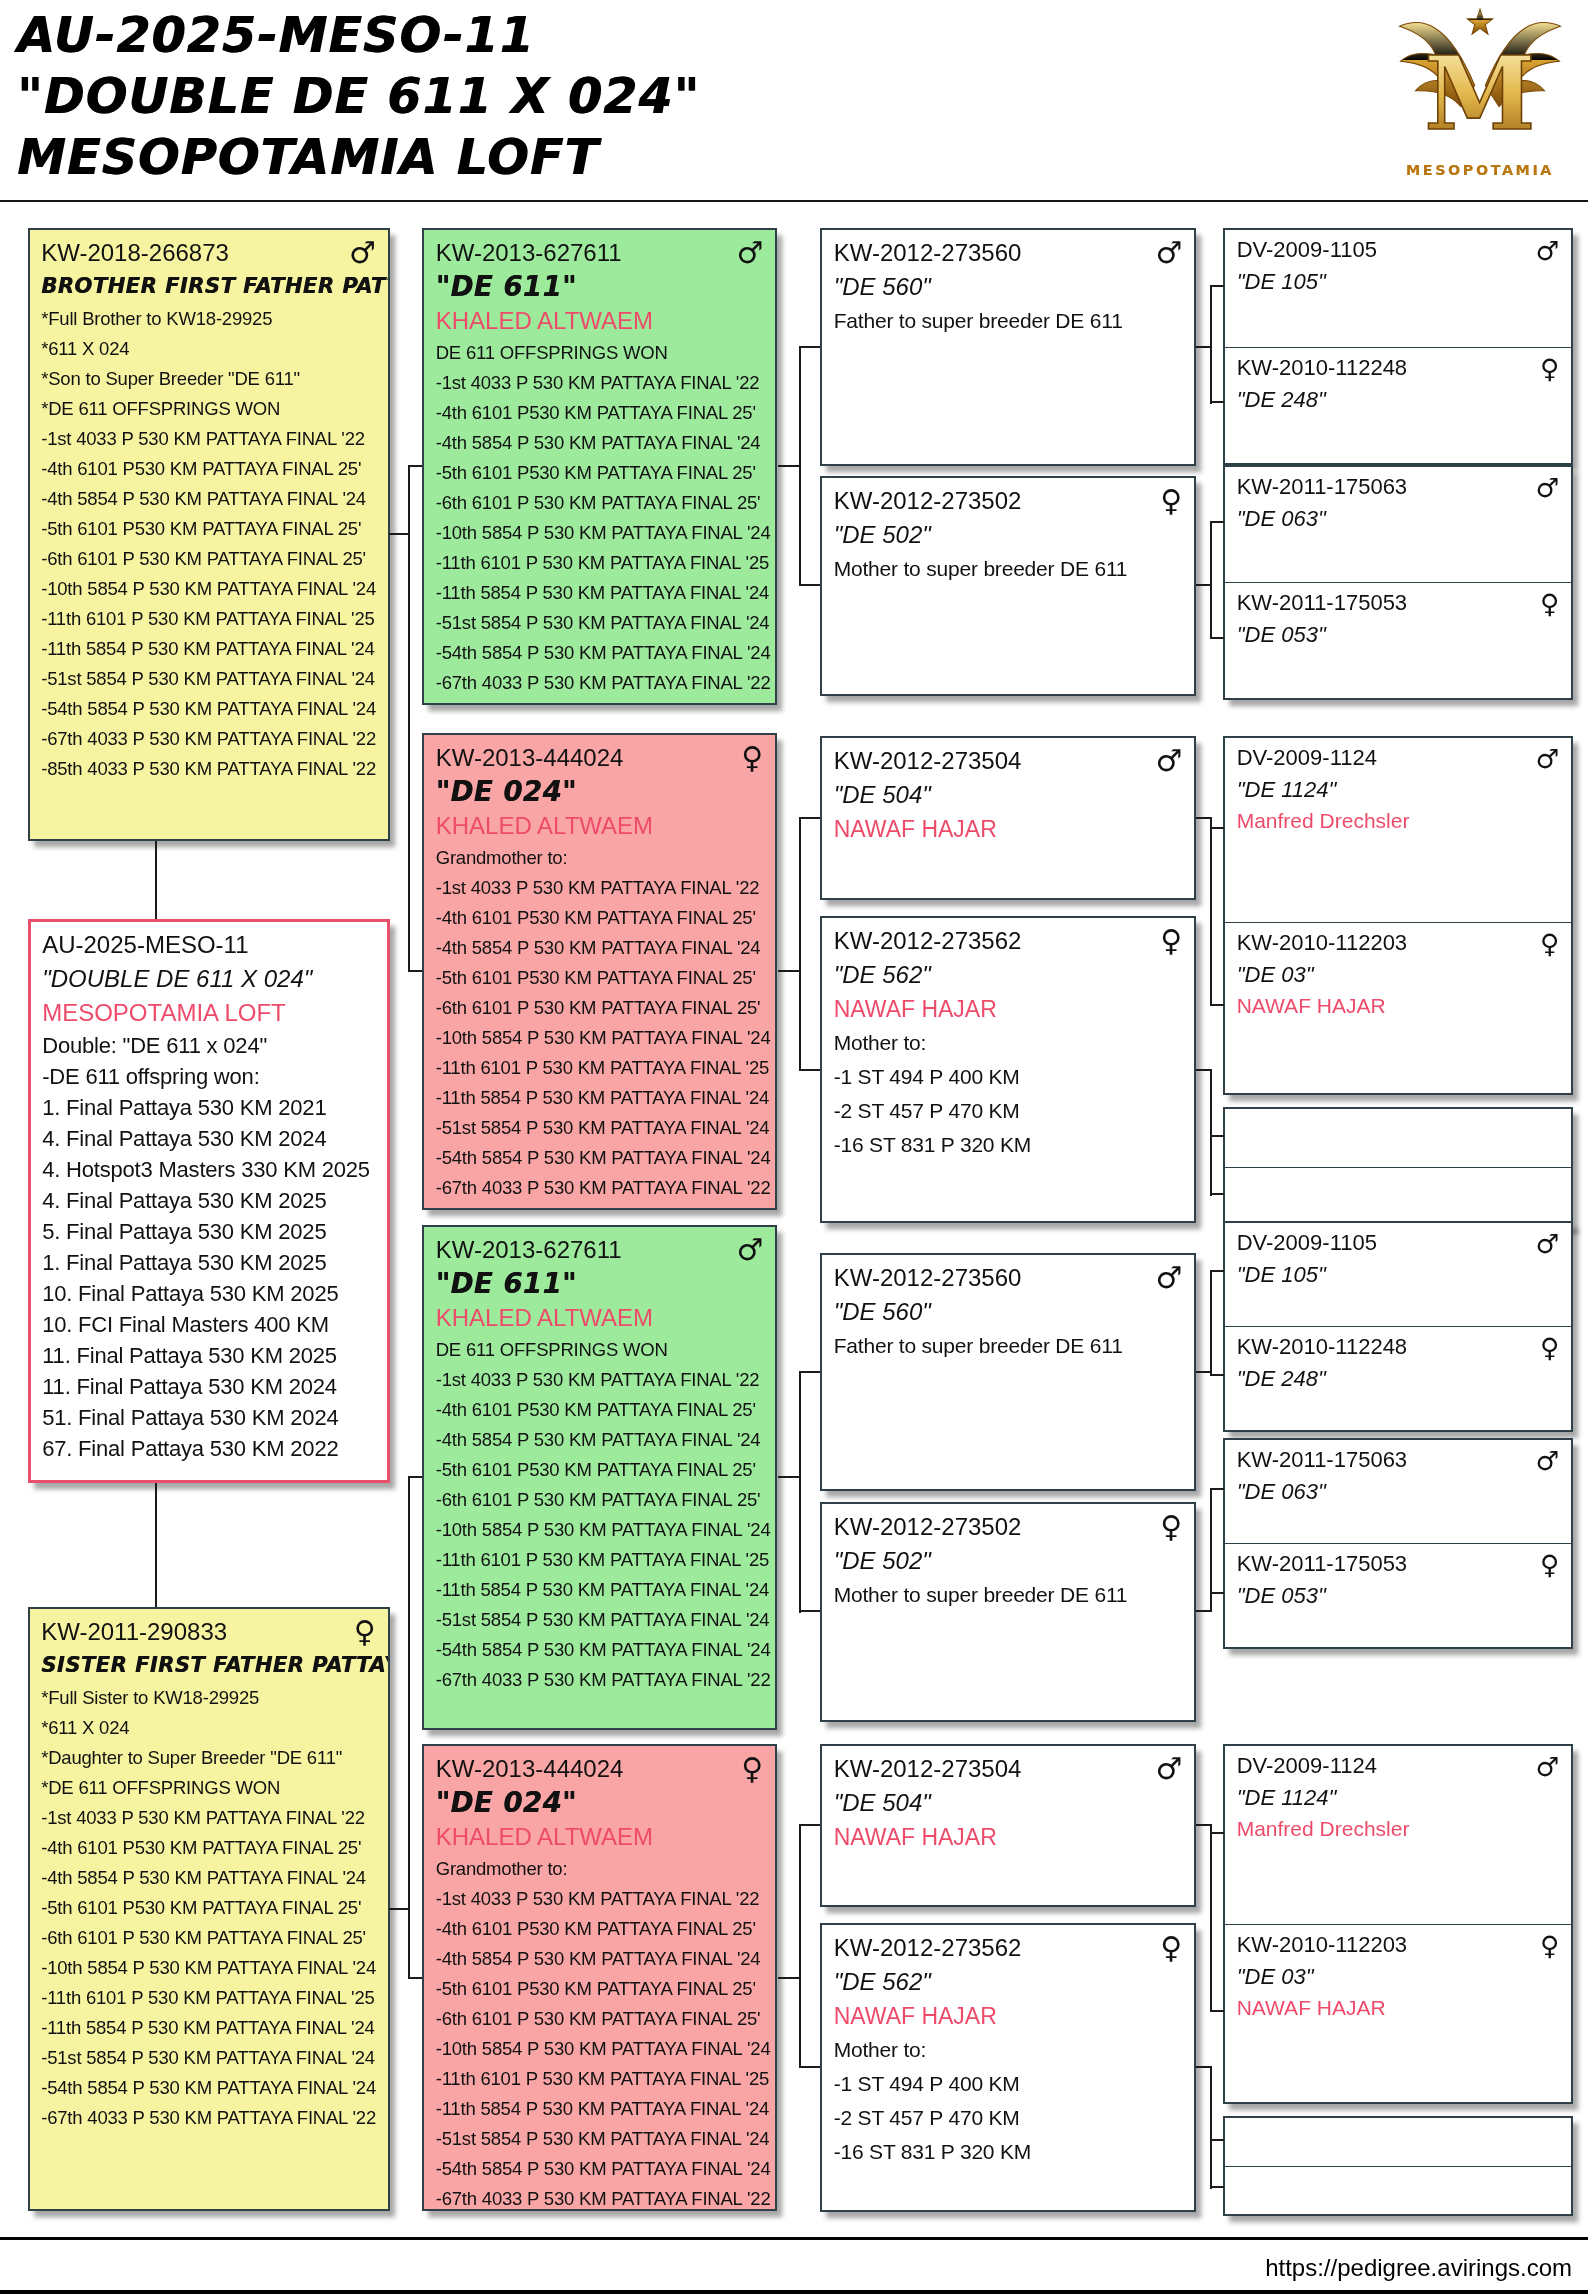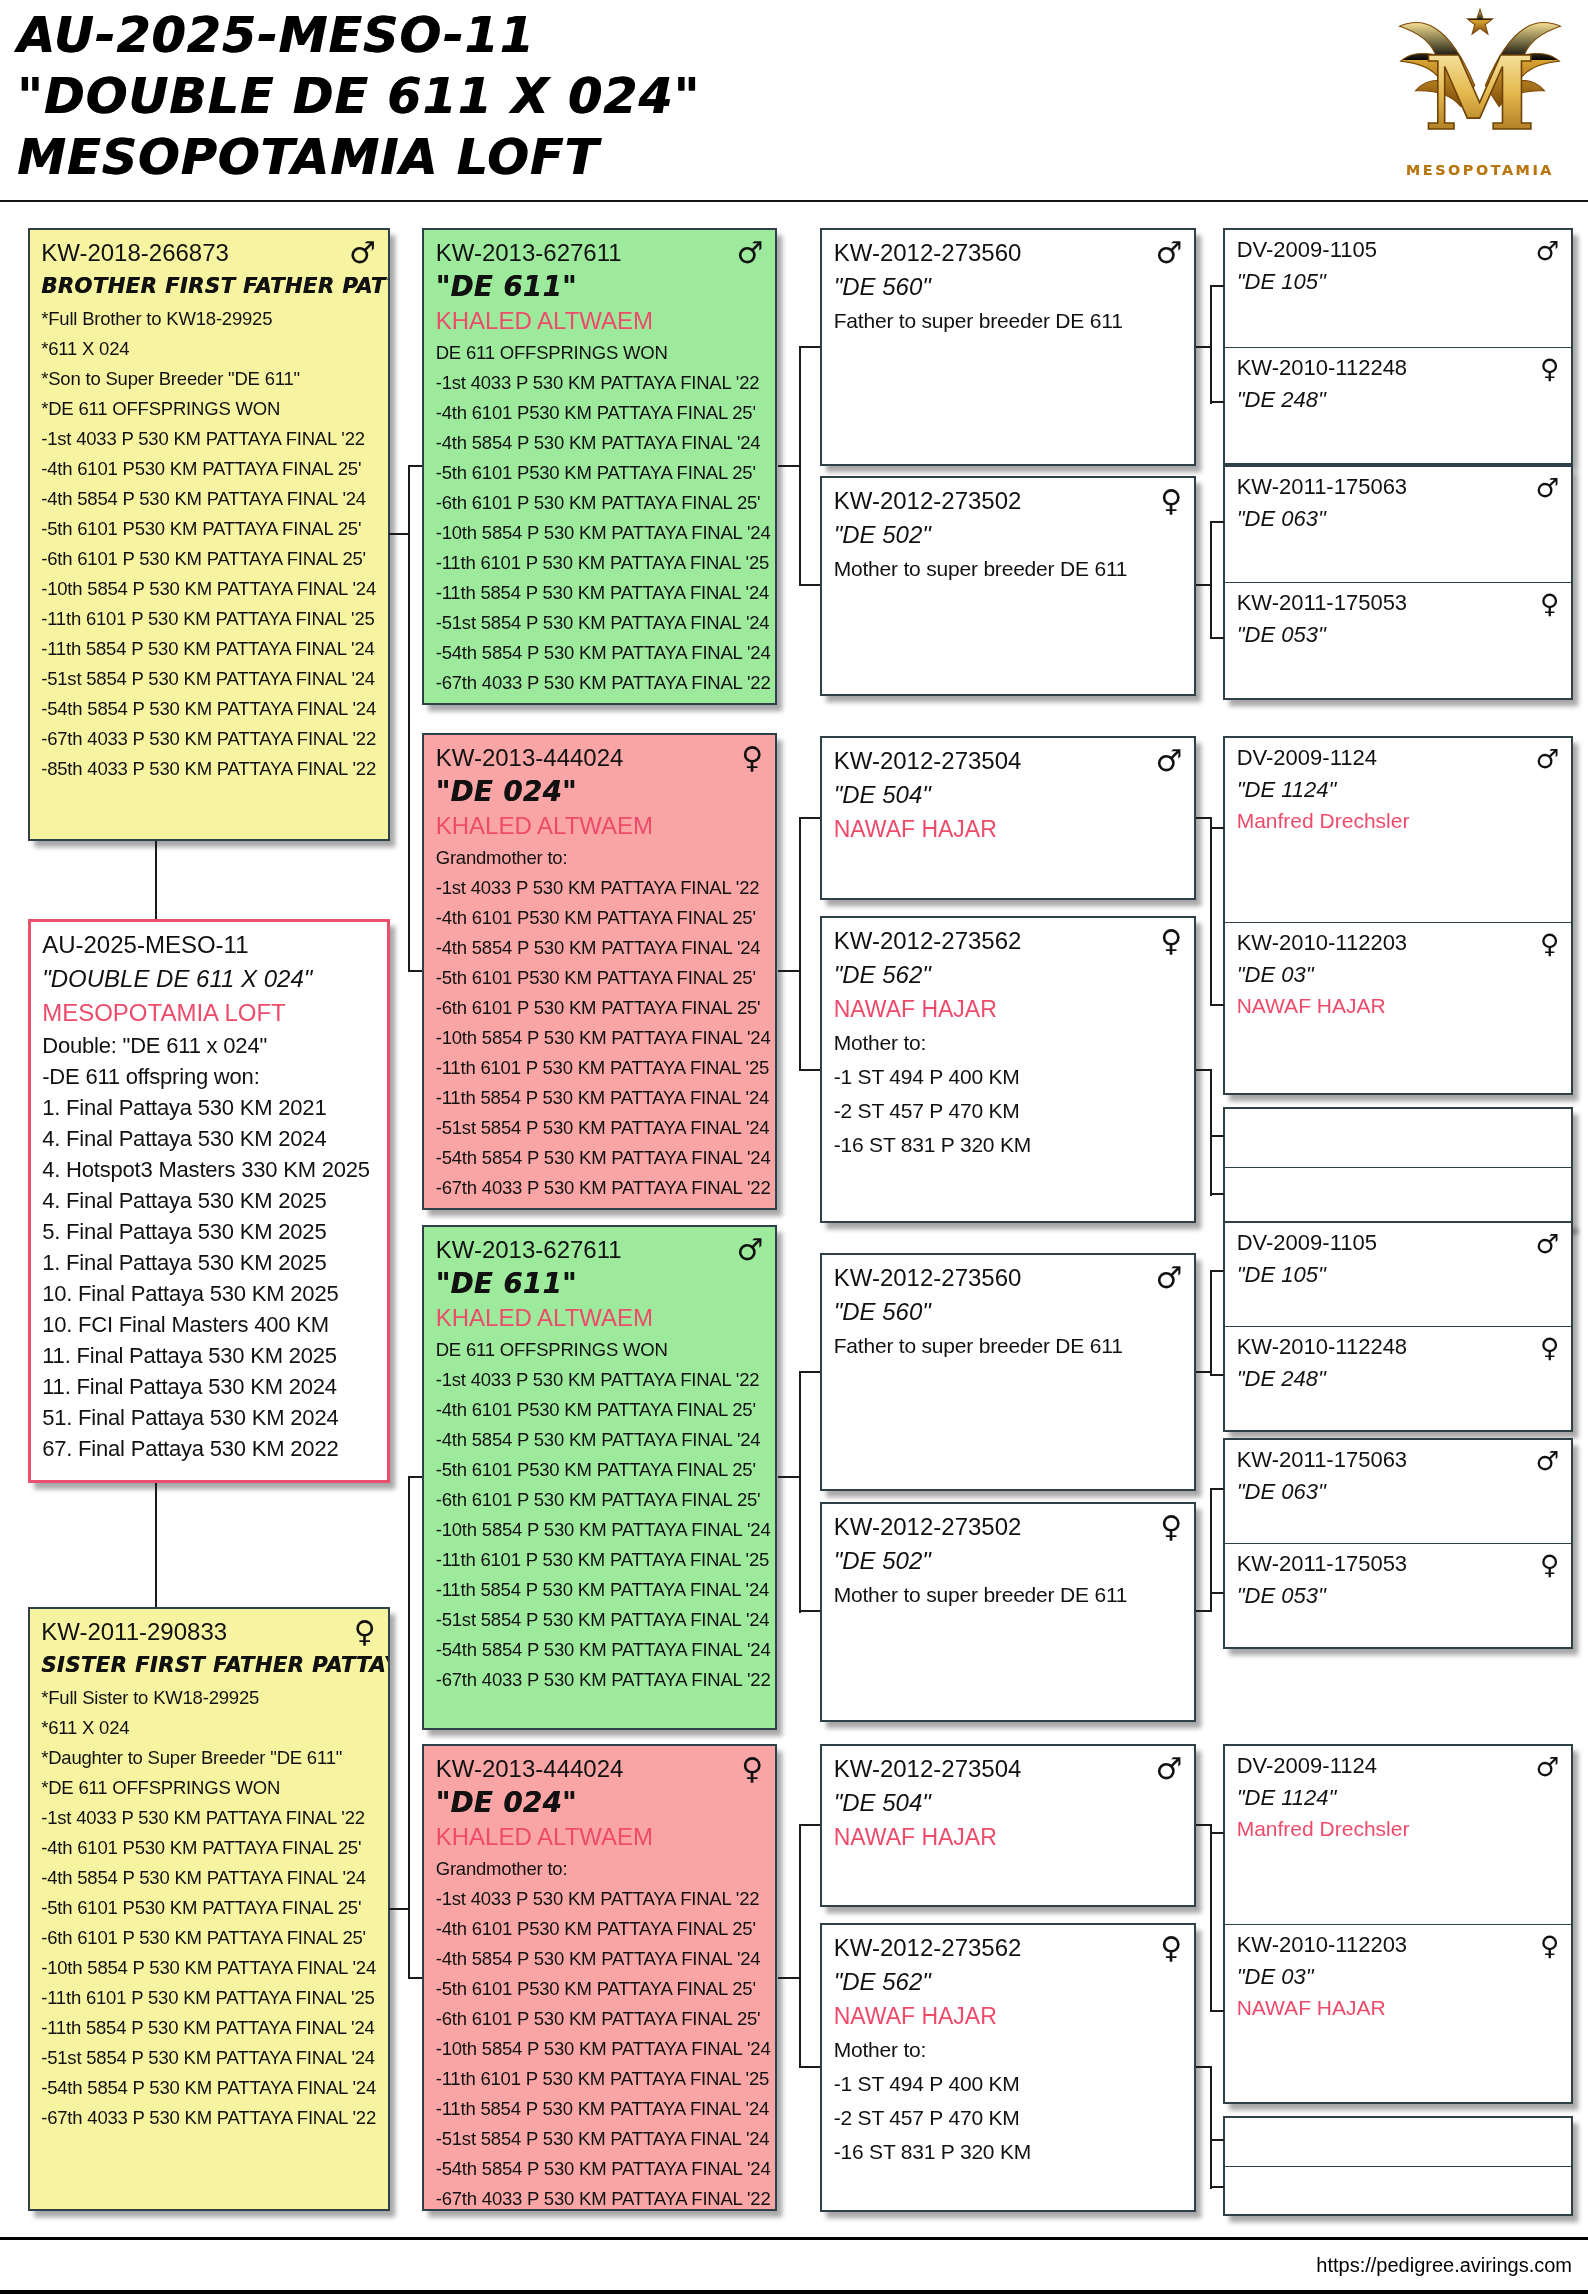--- a/index.html
+++ b/index.html
@@ -66,21 +66,21 @@
   .cell-2{border-top:1.6px solid var(--border);}
   .cell .box-head{font-size:22px;line-height:30px;}
   .cell .sex{font-size:26.5px;}
   .cell .name{font-size:22px;line-height:32px;}
   .cell .fancier{font-size:21px;line-height:30px;}
   
   .conn{position:absolute;background:var(--conn);}
   
   .footer{position:absolute;left:0;top:2237px;width:1589px;height:57px;box-sizing:border-box;
     background:#fff;border-top:3.7px solid #000;border-bottom:4.8px solid #000;}
-  .footer-url{position:absolute;right:17px;top:13.8px;font-size:20px;color:#000;}
+  .footer-url{position:absolute;right:17px;top:13.8px;font-size:24px;color:#000;}
 </style>
 </head>
 <body>
 
 <div class="header">
   <div class="deco-title">AU-2025-MESO-11</div>
   <div class="deco-title">"DOUBLE DE 611 X 024"</div>
   <div class="deco-title">MESOPOTAMIA LOFT</div>
 </div>
 

